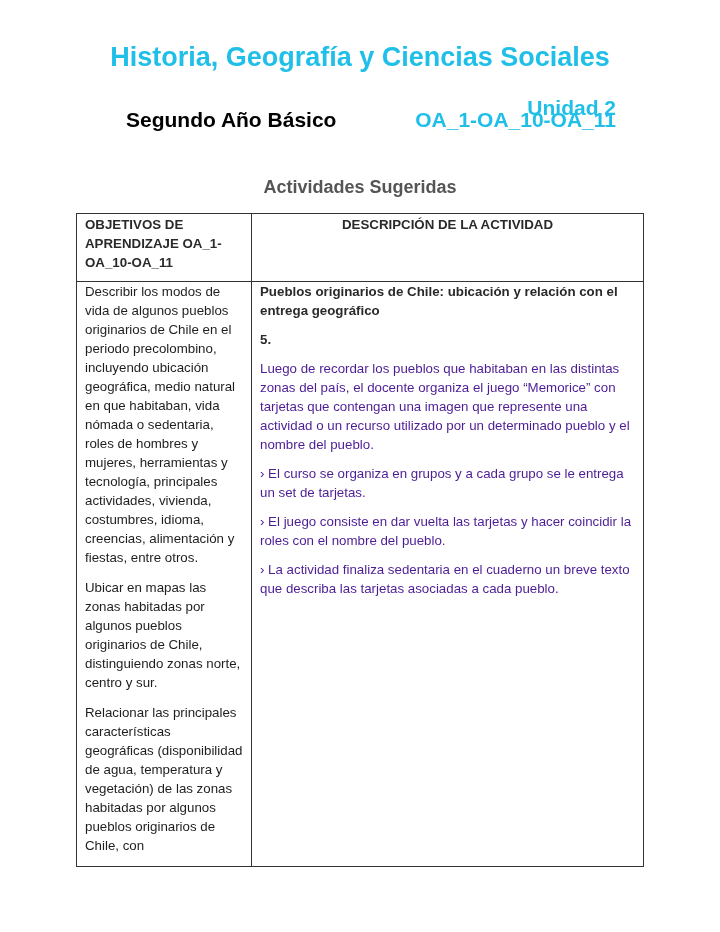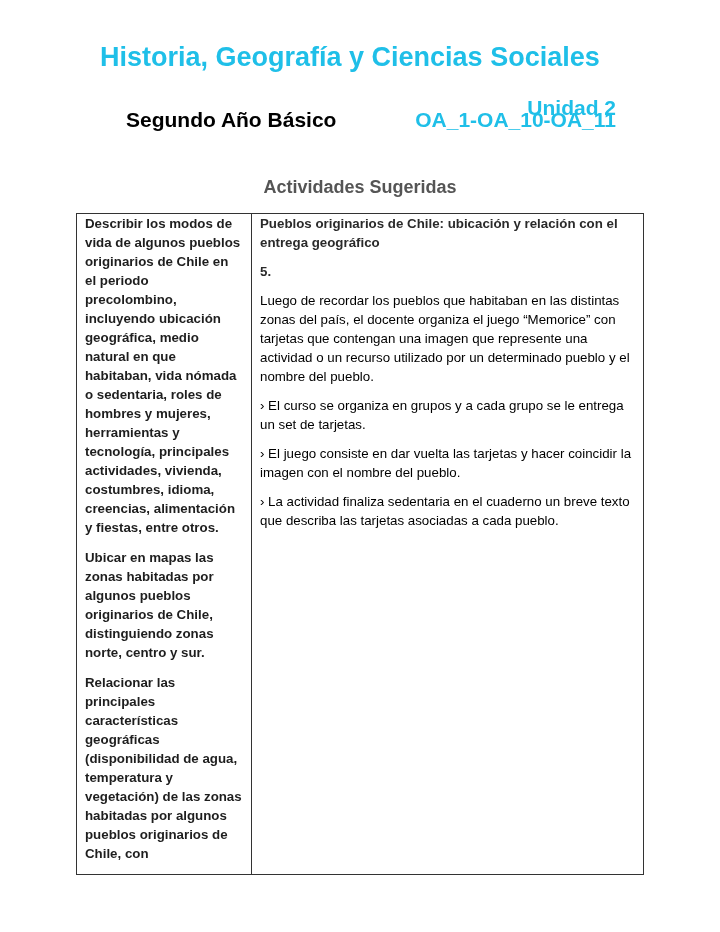--- a/index.html
+++ b/index.html
@@ -2,21 +2,21 @@
 <html><head>
   <meta charset="utf-8">
   <style>
     html, body { margin: 0; padding: 0; }
     body {
       width: 720px; height: 932px; background: #ffffff; position: relative;
       font-family: "Liberation Sans", sans-serif; color: #1a1a1a; overflow: hidden;
     }
     .hdr-title {
       position: absolute; left: 100px; top: 42px; width: 520px;
-      color: #1fbfe8; font-weight: bold; font-size: 27px; line-height: 30px;
+      color: #1fbfe8; font-weight: bold; font-size: 27px; line-height: 30px; text-align: center;
     }
     .hdr-unit {
       position: absolute; right: 104px; top: 82px;
       color: #1fbfe8; font-weight: bold; font-size: 21px; line-height: 24px; margin-top: 14px;
     }
     .hdr-grade {
       position: absolute; left: 100px; top: 108px;
       color: #000; font-weight: bold; font-size: 21px; line-height: 24px; margin-left: 26px;
     }
     .hdr-oa {
@@ -33,51 +33,55 @@
       font-size: 13.3px; line-height: 19px;
     }
     table.act td, table.act th {
       border: 1.5px solid #333; vertical-align: top; padding: 0 8px;
     }
     table.act th { font-weight: bold; color: #2a2a2a; }
     .col1 { width: 175px; }
     .th-left { text-align: left; height: 66px; padding-top: 1px !important; }
     .th-right { text-align: center; padding-top: 1px !important; }
     .obj-cell { padding-top: 0px !important; height: 560px; }
-    .obj-cell p { margin: 0 0 11px 0; font-weight: bold; color: #1e1e1e; }
+    .obj-cell p { margin: 0 0 11px 0; font-weight: normal; color: #1e1e1e; }
     .desc-cell { padding-top: 0px !important; }
-    .desc-cell p { margin: 0 0 10px 0; color: #000000; }
+    .desc-cell p { margin: 0 0 10px 0; color: #4c1d95; }
     .desc-title { font-weight: bold; color: #2a2a2a !important; }
     .desc-num { font-weight: bold; color: #2a2a2a !important; }
   </style>
 </head>
 <body>
 
 <div class="hdr-title">Historia, Geografía y Ciencias Sociales</div>
 <div class="hdr-unit">Unidad 2</div>
 <div class="hdr-grade">Segundo Año Básico</div>
 <div class="hdr-oa">OA_1-OA_10-OA_11</div>
 
 <div class="section-title">Actividades Sugeridas</div>
 
 <table class="act">
   <colgroup>
     <col class="col1">
     <col>
   </colgroup>
   <tbody>
+      <tr>
+    <th class="th-left">OBJETIVOS DE APRENDIZAJE OA_1-OA_10-OA_11</th>
+    <th class="th-right">DESCRIPCIÓN DE LA ACTIVIDAD</th>
+  </tr>
   <tr>
     <td class="obj-cell">
       <p>Describir los modos de vida de algunos pueblos originarios de Chile en el periodo precolombino, incluyendo ubicación geográfica, medio natural en que habitaban, vida nómada o sedentaria, roles de hombres y mujeres, herramientas y tecnología, principales actividades, vivienda, costumbres, idioma, creencias, alimentación y fiestas, entre otros.</p>
       <p>Ubicar en mapas las zonas habitadas por algunos pueblos originarios de Chile, distinguiendo zonas norte, centro y sur.</p>
       <p>Relacionar las principales características geográficas (disponibilidad de agua, temperatura y vegetación) de las zonas habitadas por algunos pueblos originarios de Chile, con</p>
     </td>
     <td class="desc-cell">
       <p class="desc-title">Pueblos originarios de Chile: ubicación y relación con el entrega geográfico</p>
       <p class="desc-num">5.</p>
       <p>Luego de recordar los pueblos que habitaban en las distintas zonas del país, el docente organiza el juego “Memorice” con tarjetas que contengan una imagen que represente una actividad o un recurso utilizado por un determinado pueblo y el nombre del pueblo.</p>
       <p>› El curso se organiza en grupos y a cada grupo se le entrega un set de tarjetas.</p>
-      <p>› El juego consiste en dar vuelta las tarjetas y hacer coincidir la imagen con el nombre del pueblo.</p>
+      <p>› El juego consiste en dar vuelta las tarjetas y hacer coincidir la roles con el nombre del pueblo.</p>
       <p>› La actividad finaliza sedentaria en el cuaderno un breve texto que describa las tarjetas asociadas a cada pueblo.</p>
     </td>
   </tr>
 </tbody>
   </table>
 
 </body></html>

